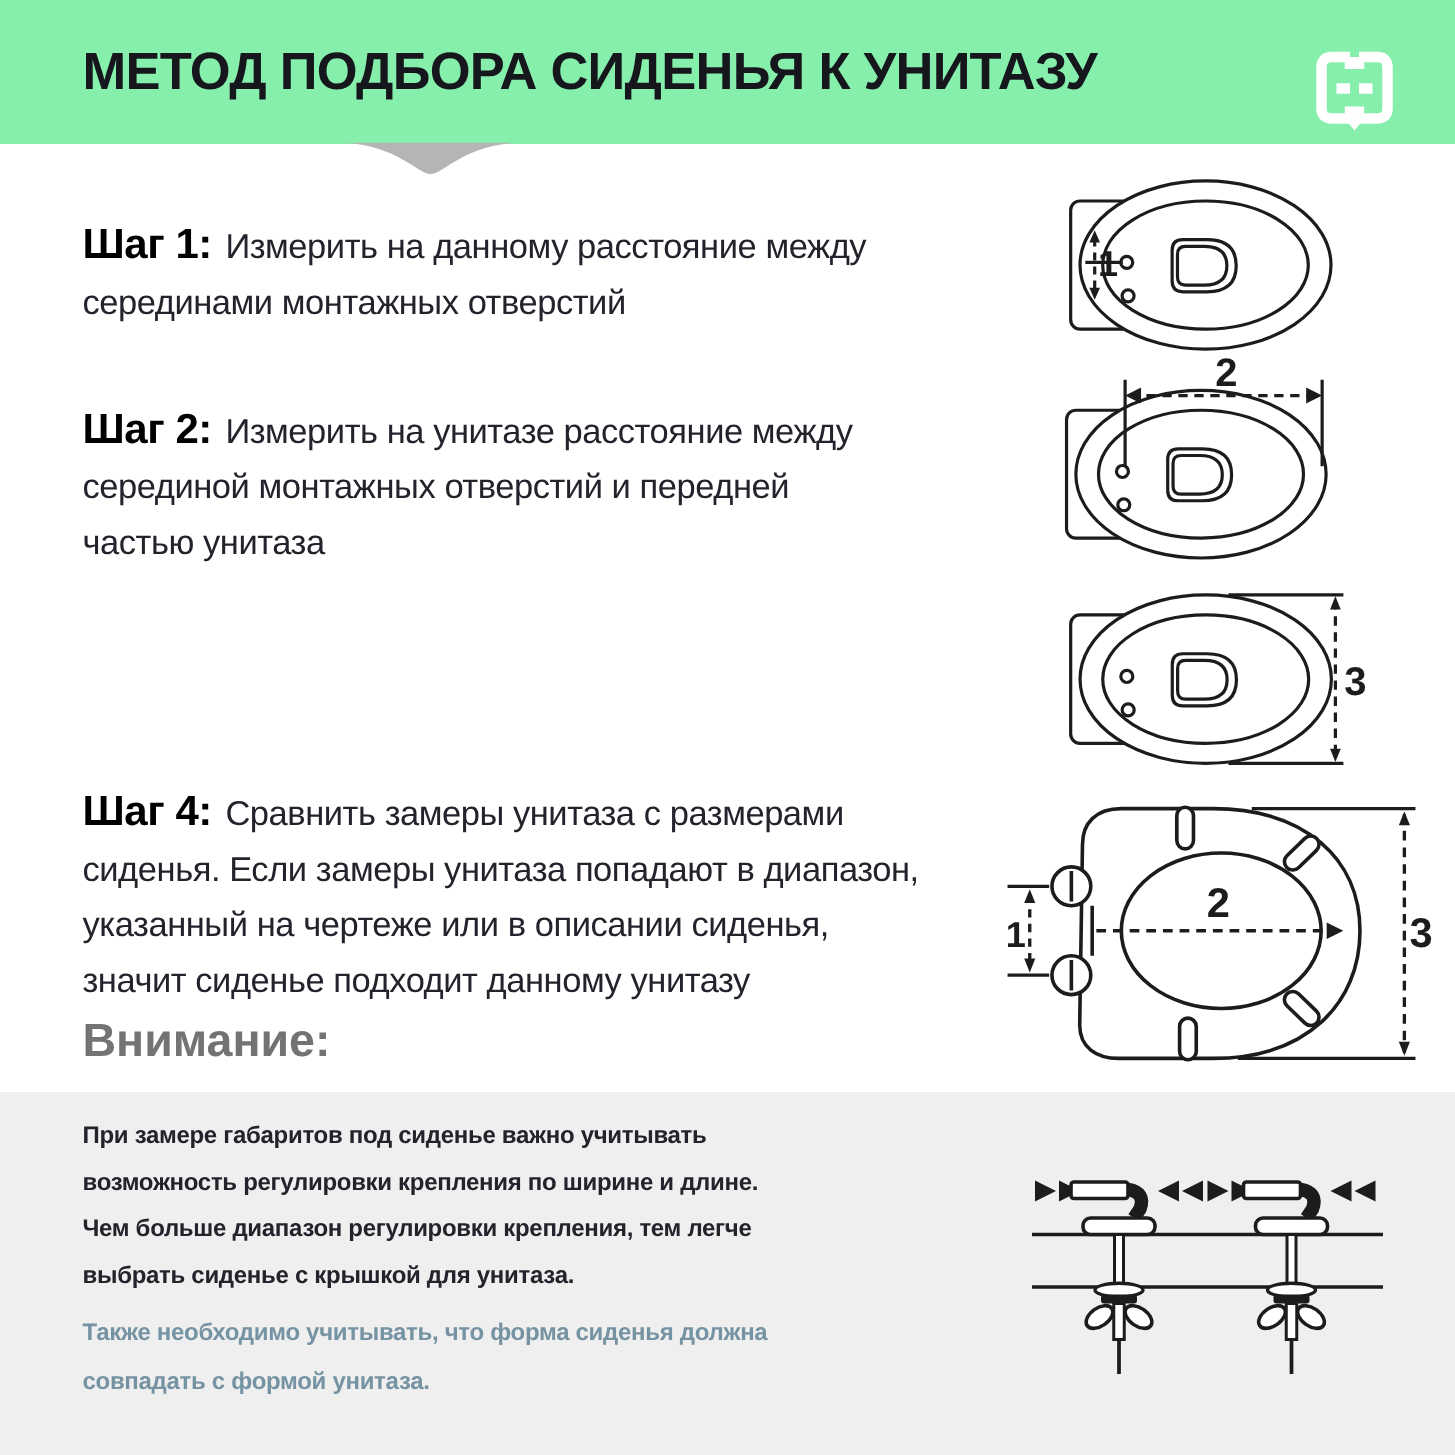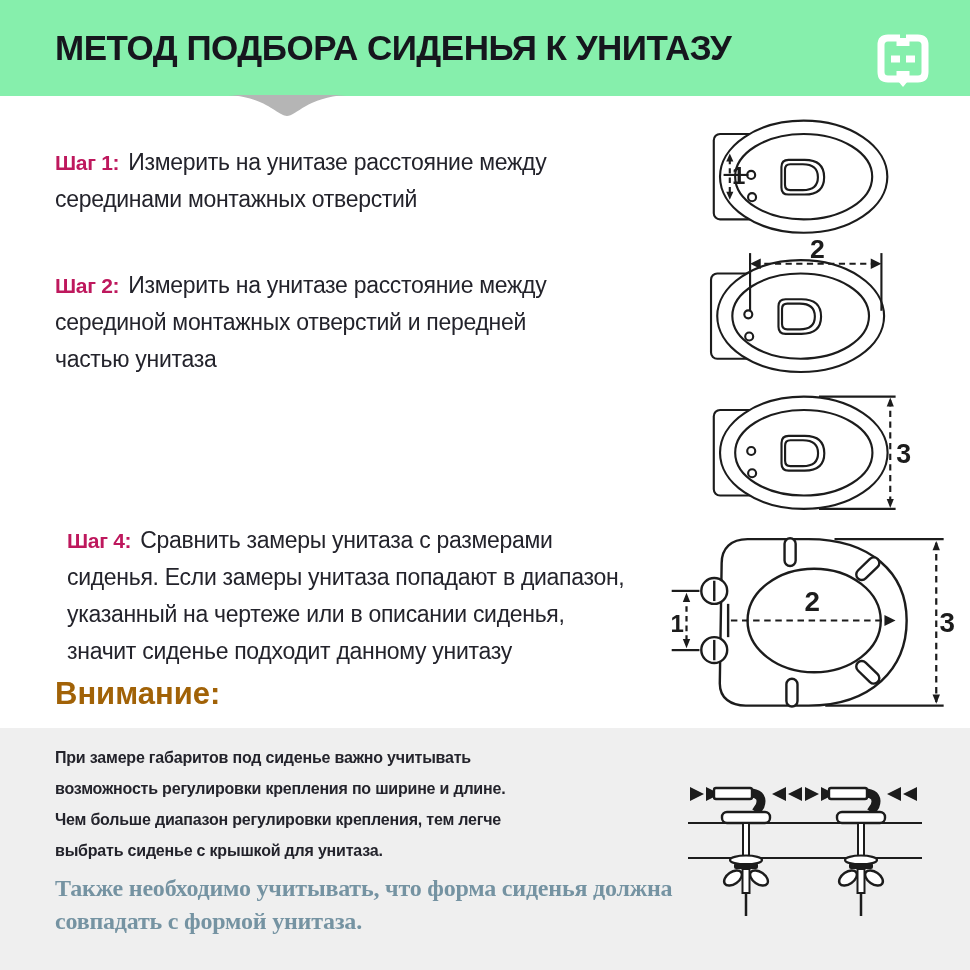--- a/index.html
+++ b/index.html
@@ -12,35 +12,35 @@
     position:absolute;left:0;top:0;width:970px;height:96px;background:#86efac;
     display:flex;align-items:center;
   }
   .page-title{
     margin:0 0 0 55px;font-size:35px;font-weight:bold;letter-spacing:-0.5px;color:#16161d;
   }
   .logo{position:absolute;left:876px;top:31px;width:54px;height:58px;}
   .header-tail{position:absolute;left:228px;top:95px;width:118px;height:23px;}
   
   .step{position:absolute;left:55px;width:665px;margin:0;font-size:23px;line-height:37px;letter-spacing:-0.3px;}
-  .step-label{font-size:21px;font-weight:bold;color:#be185d;margin-right:9px;}
+  .step-label{font-size:28px;font-weight:bold;color:#000000;margin-right:9px;}
   .step-text{white-space:pre-line;}
-  .step1{top:144px;} .step2{top:267px;} .step3{top:406px;} .step4{top:522px;margin-left:12px;}
+  .step1{top:144px;} .step2{top:267px;} .step3{top:406px;} .step4{top:522px;}
   .attention-heading{
-    position:absolute;left:55px;top:676px;margin:0;font-size:31px;font-weight:bold;color:#a16207;
+    position:absolute;left:55px;top:676px;margin:0;font-size:31px;font-weight:bold;color:#737373;
   }
   
   .panel{position:absolute;left:0;top:728px;width:970px;height:242px;background:#efefef;}
   .note-main{
     position:absolute;left:55px;top:742px;margin:0;width:640px;
     font-size:16px;line-height:31px;font-weight:bold;letter-spacing:-0.2px;white-space:pre-line;
   }
   .note-accent{
     position:absolute;left:55px;top:872px;margin:0;width:640px;
-    font-size:24px;line-height:33px;font-weight:bold;letter-spacing:-0.2px;white-space:pre-line;color:#7593a2;font-family:Liberation Serif, serif;
+    font-size:16px;line-height:33px;font-weight:bold;letter-spacing:-0.2px;white-space:pre-line;color:#7593a2;
   }
   
   .diagram{position:absolute;}
   .d1{left:712px;top:116px;width:178px;height:125px;}
   .d2{left:709px;top:238px;width:178px;height:142px;}
   .d3{left:712px;top:392px;width:205px;height:134px;}
   .dseat{left:668px;top:528px;width:296px;height:185px;}
   .dmount{left:682px;top:778px;width:246px;height:152px;}
   .dim-label{font-family:"Liberation Sans",sans-serif;font-weight:bold;fill:#1c1c1c;}
 </style>
@@ -77,21 +77,21 @@
           <path d="M39 27 H30"></path>
       </g>
       <polygon points="27,44 32,49 27,55 22,49" fill="#ffffff" stroke="none"></polygon>
     </svg>
   </header>
   <svg class="header-tail" viewBox="0 0 118 23" preserveAspectRatio="none">
     <path d="M0 0 C38 2 50 21 59 21 C68 21 80 2 118 0 Z" fill="#b5b5b5"></path>
   </svg>
 
   <p class="step step1">
-    <span class="step-label">Шаг 1:</span><span class="step-text">Измерить на унитазе расстояние между
+    <span class="step-label">Шаг 1:</span><span class="step-text">Измерить на данному расстояние между
 серединами монтажных отверстий</span>
   </p>
   <p class="step step2">
     <span class="step-label">Шаг 2:</span><span class="step-text">Измерить на унитазе расстояние между
 серединой монтажных отверстий и передней
 частью унитаза</span>
   </p>
   <p class="step step4">
     <span class="step-label">Шаг 4:</span><span class="step-text">Сравнить замеры унитаза с размерами
 сиденья. Если замеры унитаза попадают в диапазон,

